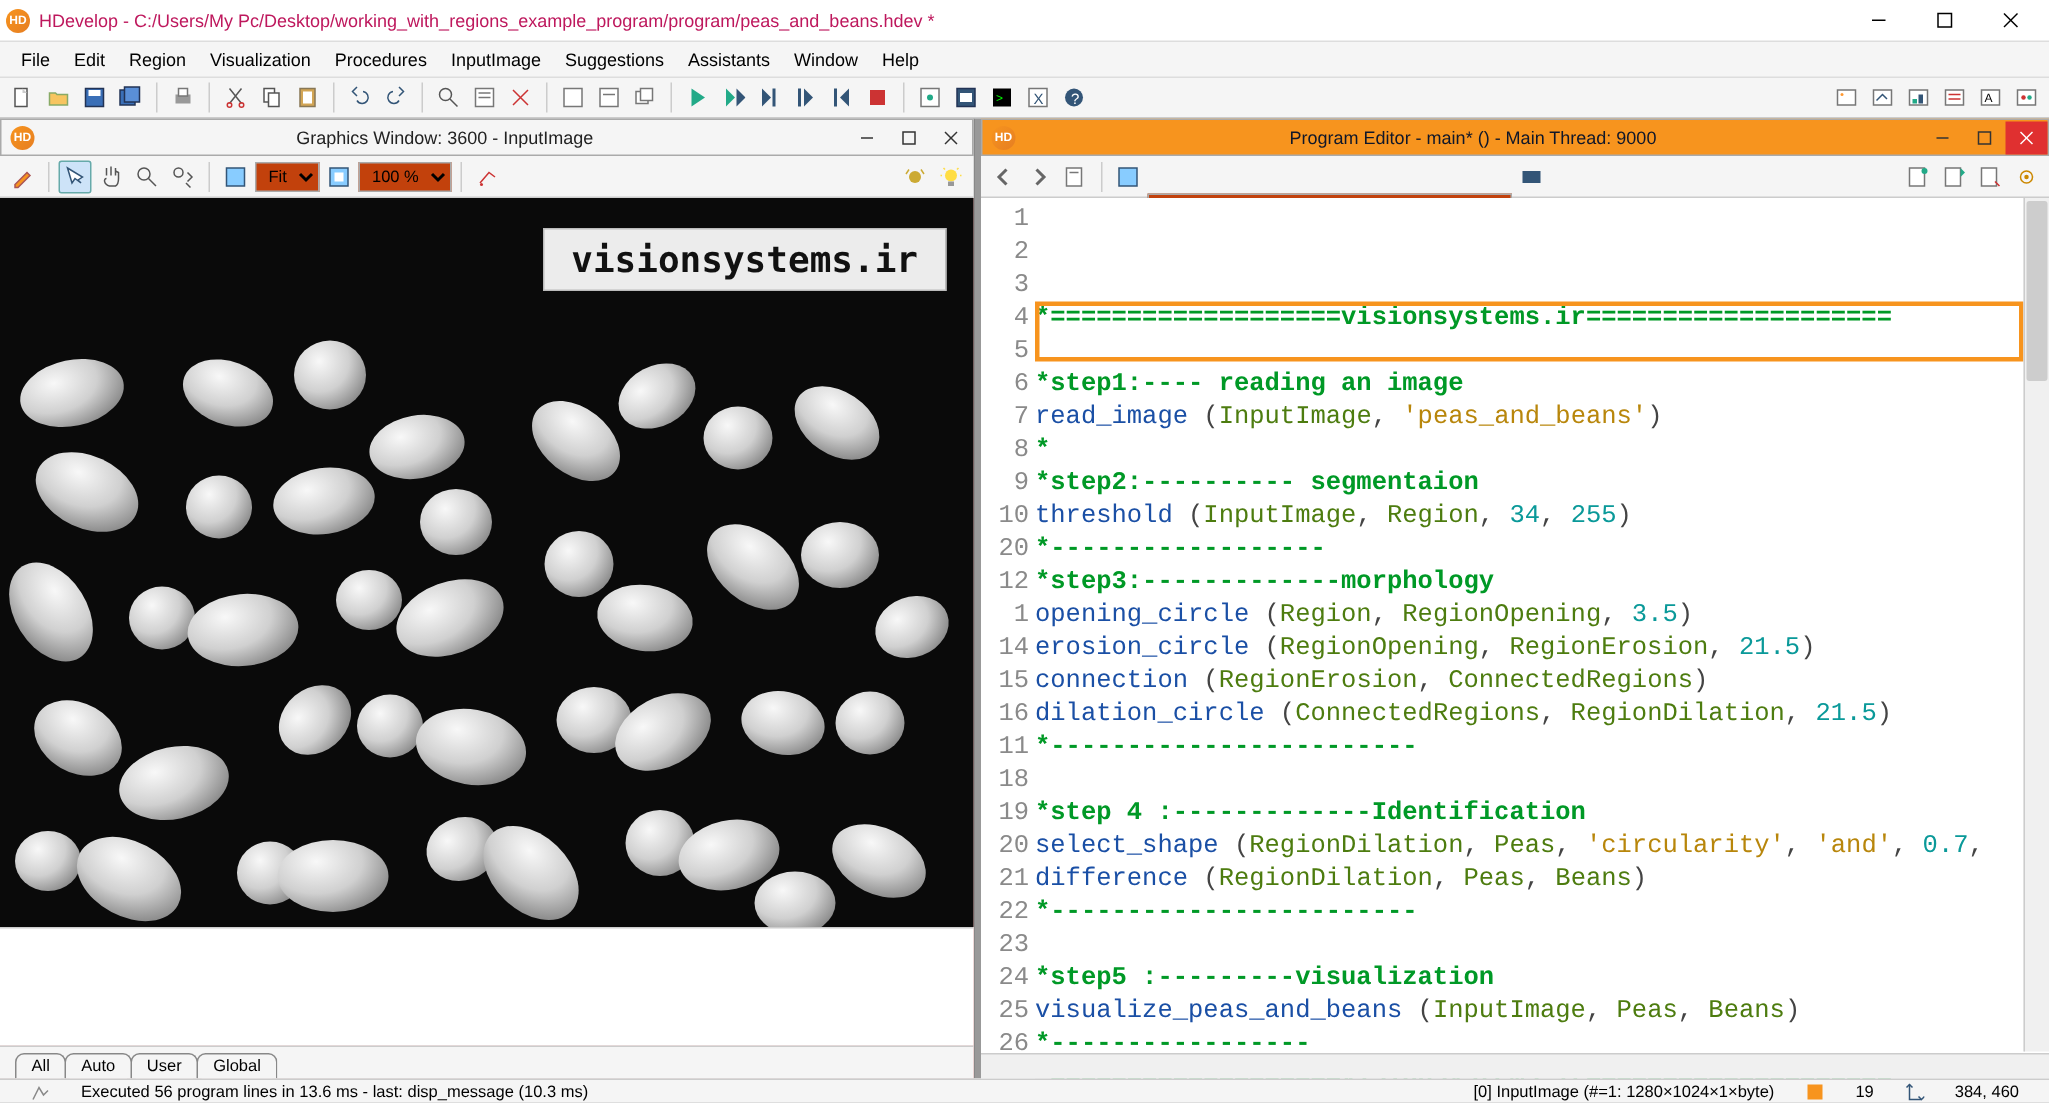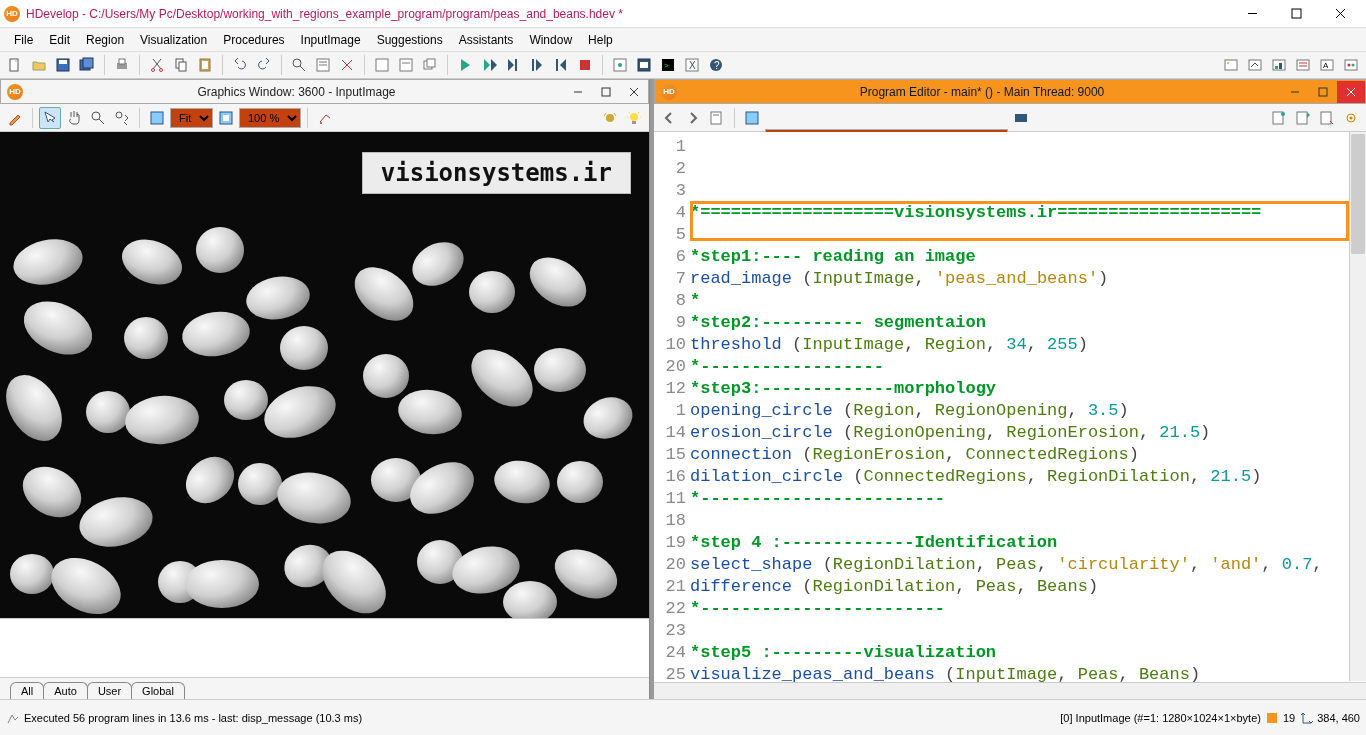--- a/index.html
+++ b/index.html
@@ -65,21 +65,21 @@
 .c-id  { color:#4d7c0f; }
 .c-num { color:#0a9999; }
 .c-str { color:#b8860b; }
 .c-paren{ color:#444; }
 .highlight-box { position:absolute; border:3px solid #f7941e; pointer-events:none; }
 .scroll-v { position:absolute; right:0; top:0; bottom:18px; width:17px; background:#f0f0f0; border-left:1px solid #ccc; }
 .scroll-v .thumb { position:absolute; left:1px; right:1px; top:2px; height:120px; background:#cdcdcd; border-radius:2px; }
 .scroll-h { position:absolute; left:0; right:0; bottom:0; height:17px; background:#f0f0f0; border-top:1px solid #ccc; }
 
 
-.statusbar { height:36px; background:#f5f5f5; border-top:1px solid #ccc; display:flex; align-items:center; font-size:11px; padding:0 6px; gap:4px; }
+.statusbar { height:16px; background:#f5f5f5; border-top:1px solid #ccc; display:flex; align-items:center; font-size:11px; padding:0 20px; gap:20px; }
 .statusbar .sitem { display:flex; align-items:center; gap:4px; }
 .statusbar .sflex { flex:1; }
 .statusbar .sicon { width:14px; height:14px; }
 </style>
 </head>
 <body>
 
 <div class="app">
 
   <div class="titlebar">

